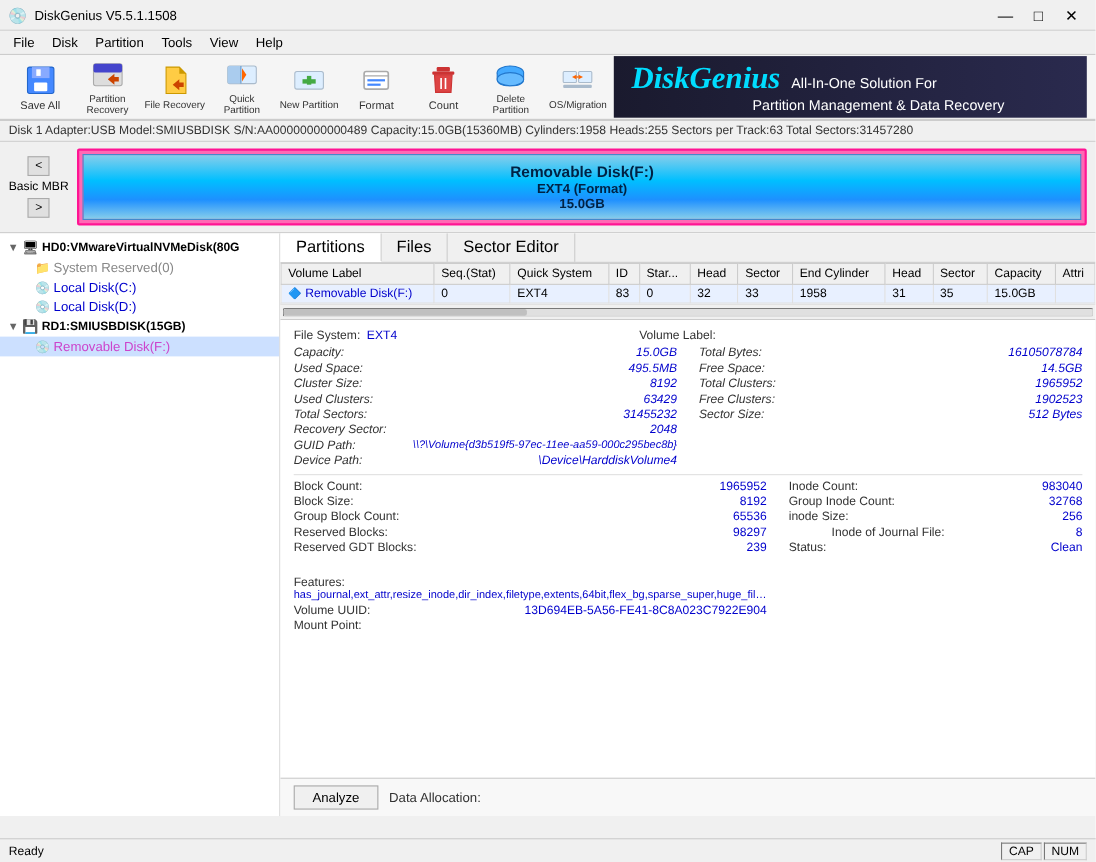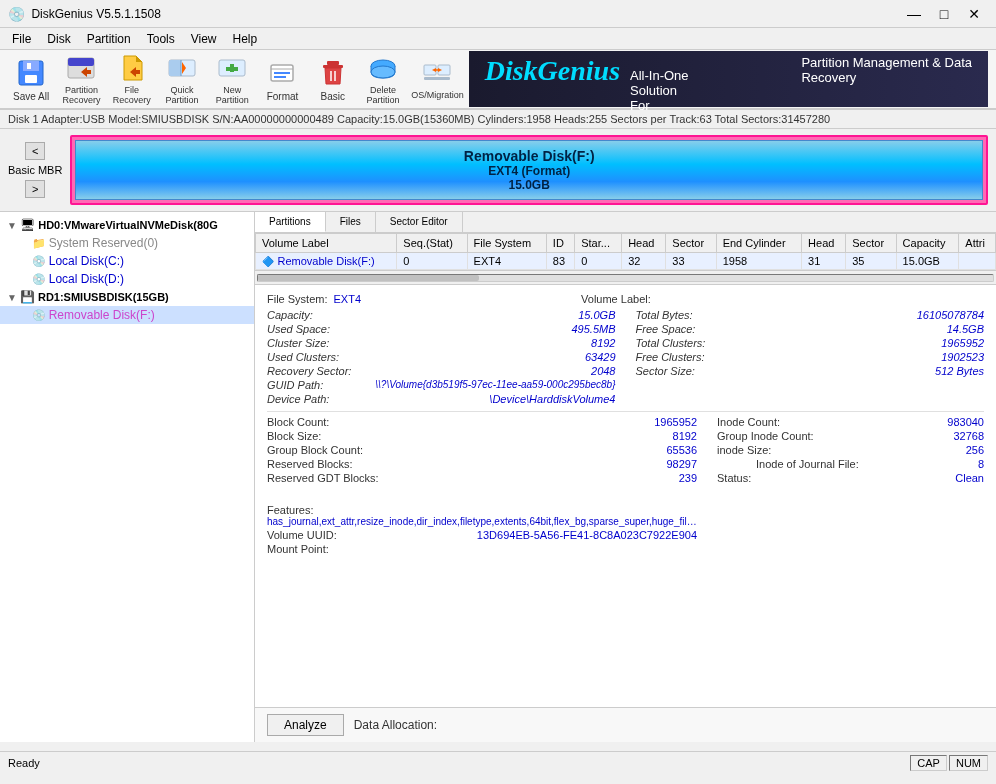--- a/index.html
+++ b/index.html
@@ -37,42 +37,42 @@
     .indent1 { padding-left: 16px; }
     .color-system { color: #888; }
     .color-blue { color: #0000cc; }
     .color-pink { color: #cc44cc; }
 
     
     #right-panel { flex: 1; display: flex; flex-direction: column; background: white; }
 
     
     #tabs { display: flex; border-bottom: 1px solid #ccc; background: #f0f0f0; }
-    .tab { padding: 4px 14px; cursor: pointer; border-right: 1px solid #ccc; font-size: 10px; }
+    .tab { padding: 4px 14px; cursor: pointer; border-right: 1px solid #ccc; font-size: 15px; }
     .tab.active { background: white; border-bottom: 1px solid white; font-weight: normal; }
 
     
     #partition-table { border-collapse: collapse; width: 100%; font-size: 11px; }
     #partition-table th { background: #f0f0f0; border: 1px solid #ccc; padding: 3px 6px; text-align: left; font-weight: normal; white-space: nowrap; }
     #partition-table td { border: 1px solid #e0e0e0; padding: 2px 6px; white-space: nowrap; }
     #table-wrap { overflow-x: auto; border-bottom: 1px solid #ccc; }
 
     
     #hscroll { height: 16px; background: #f0f0f0; border-bottom: 1px solid #ccc; display: flex; align-items: center; padding: 0 2px; }
 
     
     #fs-info { padding: 8px 12px; font-size: 11px; overflow-y: auto; flex: 1; }
     .fs-divider { border-top: 1px solid #e0e0e0; margin: 4px 0; }
 
     
     #bottom-bar { padding: 6px 12px; border-top: 1px solid #ccc; display: flex; align-items: center; gap: 10px; }
     .analyze-btn { padding: 3px 16px; border: 1px solid #aaa; background: #f0f0f0; cursor: pointer; font-size: 12px; }
 
     
-    #status-bar { background: #f0f0f0; height: 22px; display: flex; align-items: center; padding: 0 8px; border-top: 1px solid #ccc; font-size: 11px; justify-content: space-between; position: absolute; bottom: 11px; width: 100%; }
+    #status-bar { background: #f0f0f0; height: 22px; display: flex; align-items: center; padding: 0 8px; border-top: 1px solid #ccc; font-size: 11px; justify-content: space-between; position: absolute; bottom: 0; width: 100%; }
     #status-right { display: flex; gap: 2px; }
     .status-indicator { border: 1px inset #ccc; padding: 1px 6px; font-size: 11px; background: #f0f0f0; }
     .disk-nav-btn { width: 20px; height: 18px; border: 1px solid #aaa; background: #e0e0e0; cursor: pointer; font-size: 11px; display: flex; align-items: center; justify-content: center; }
   </style>
 </head>
 <body>
 
 <div id="title-bar">
   <div id="title-bar-left">
     <span style="font-size:14px;">💿</span>
@@ -168,21 +168,21 @@
   <div class="toolbar-btn">
     <div class="toolbar-icon">
       <svg width="32" height="32" viewBox="0 0 32 32">
         <rect x="10" y="4" width="12" height="4" rx="1" fill="#cc3333"></rect>
         <rect x="6" y="8" width="20" height="3" rx="1" fill="#cc3333"></rect>
         <path d="M8 11 L9 27 L23 27 L24 11 Z" fill="#dd4444" stroke="#cc3333" stroke-width="1"></path>
         <line x1="14" y1="14" x2="14" y2="24" stroke="#fff" stroke-width="1.5"></line>
         <line x1="18" y1="14" x2="18" y2="24" stroke="#fff" stroke-width="1.5"></line>
       </svg>
     </div>
-    <span>Basic</span>
+    <span>Count</span>
   </div>
 
   <div class="toolbar-btn">
     <div class="toolbar-icon">
       <svg width="32" height="32" viewBox="0 0 32 32">
         <ellipse cx="16" cy="14" rx="12" ry="6" fill="#44aaff" stroke="#2277cc" stroke-width="1"></ellipse>
         <path d="M4 14 L4 20 Q4 26 16 26 Q28 26 28 20 L28 14" fill="#44aaff" stroke="#2277cc" stroke-width="1"></path>
         <ellipse cx="16" cy="20" rx="12" ry="6" fill="#66bbff" stroke="#2277cc" stroke-width="1"></ellipse>
       </svg>
     </div>
@@ -196,21 +196,21 @@
         <rect x="17" y="8" width="12" height="10" rx="1" fill="#ddeeff" stroke="#aabbcc" stroke-width="1"></rect>
         <line x1="15" y1="13" x2="17" y2="13" stroke="#ff6600" stroke-width="1.5"></line>
         <polygon points="17,11 21,13 17,15" fill="#ff6600"></polygon>
         <polygon points="15,11 11,13 15,15" fill="#ff6600"></polygon>
         <rect x="3" y="20" width="26" height="3" rx="1" fill="#aabbcc"></rect>
       </svg>
     </div>
     <span style="font-size:9px;text-align:center;line-height:1.1;">OS/Migration</span>
   </div>
 
-  <div id="toolbar-logo" style="margin-left:auto; background: linear-gradient(90deg, #1a1a2e 0%, #2a2a4e 100%); padding: 4px 16px; display:flex; flex-direction:row; justify-content:center; align-items:flex-start; height:56px; min-width: 430px;">
+  <div id="toolbar-logo" style="margin-left:auto; background: linear-gradient(90deg, #1a1a2e 0%, #2a2a4e 100%); padding: 4px 16px; display:flex; flex-direction:column; justify-content:center; align-items:flex-start; height:56px; min-width: 430px;">
     <div style="display:flex; align-items:baseline; gap:10px;">
       <span style="color:#00ddff; font-size:28px; font-weight:bold; font-style:italic; font-family: Georgia, serif;">DiskGenius</span>
       <span style="color:white; font-size:13px;">All-In-One Solution For</span>
     </div>
     <div style="color:white; font-size:13px; margin-left:110px;">Partition Management &amp; Data Recovery</div>
   </div>
 </div>
 
 <div id="disk-info">
   <span>Disk 1  Adapter:USB  Model:SMIUSBDISK  S/N:AA00000000000489  Capacity:15.0GB(15360MB)  Cylinders:1958  Heads:255  Sectors per Track:63  Total Sectors:31457280</span>
@@ -283,21 +283,21 @@
       <div class="tab">Files</div>
       <div class="tab">Sector Editor</div>
     </div>
 
     <div id="table-wrap" style="overflow-x:auto; border-bottom:1px solid #ccc; max-height:80px; overflow-y:auto;">
       <table id="partition-table">
         <thead>
           <tr>
             <th>Volume Label</th>
             <th>Seq.(Stat)</th>
-            <th>File System</th>
+            <th>Quick System</th>
             <th>ID</th>
             <th>Star...</th>
             <th>Head</th>
             <th>Sector</th>
             <th>End Cylinder</th>
             <th>Head</th>
             <th>Sector</th>
             <th>Capacity</th>
             <th>Attri</th>
           </tr>
@@ -356,20 +356,24 @@
           </div>
           <div style="display:flex; justify-content:space-between; margin-bottom:2px;">
             <span style="color:#333;">Cluster Size:</span>
             <span style="color:#0000cc;">8192</span>
           </div>
           <div style="display:flex; justify-content:space-between; margin-bottom:2px;">
             <span style="color:#333;">Used Clusters:</span>
             <span style="color:#0000cc;">63429</span>
           </div>
           <div style="display:flex; justify-content:space-between; margin-bottom:2px;">
+            <span style="color:#333;">Total Sectors:</span>
+            <span style="color:#0000cc;">31455232</span>
+          </div>
+          <div style="display:flex; justify-content:space-between; margin-bottom:2px;">
             <span style="color:#333;">Recovery Sector:</span>
             <span style="color:#0000cc;">2048</span>
           </div>
           <div style="display:flex; justify-content:space-between; margin-bottom:2px;">
             <span style="color:#333;">GUID Path:</span>
             <span style="color:#0000cc; font-size:10px;">\\?\Volume{d3b519f5-97ec-11ee-aa59-000c295bec8b}</span>
           </div>
           <div style="display:flex; justify-content:space-between; margin-bottom:2px;">
             <span style="color:#333;">Device Path:</span>
             <span style="color:#0000cc;">\Device\HarddiskVolume4</span>

